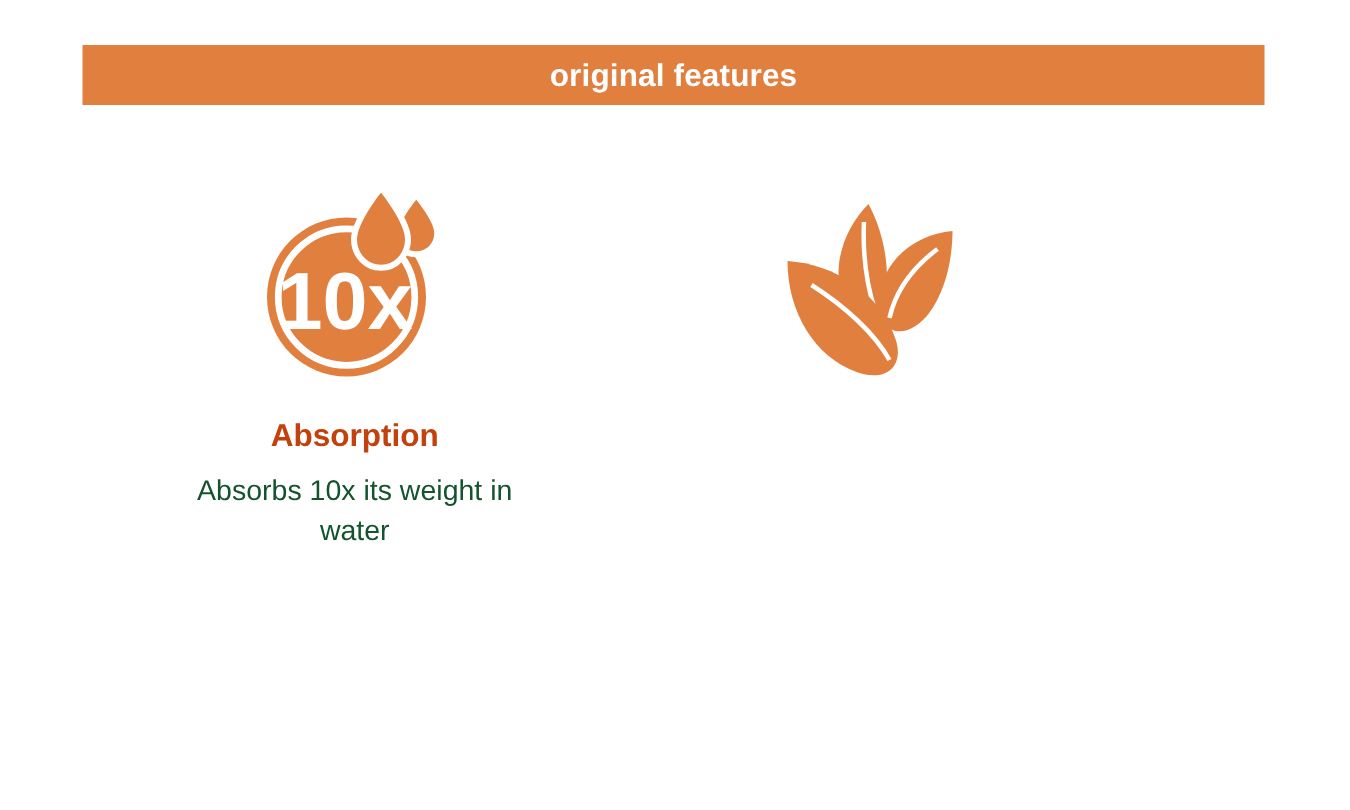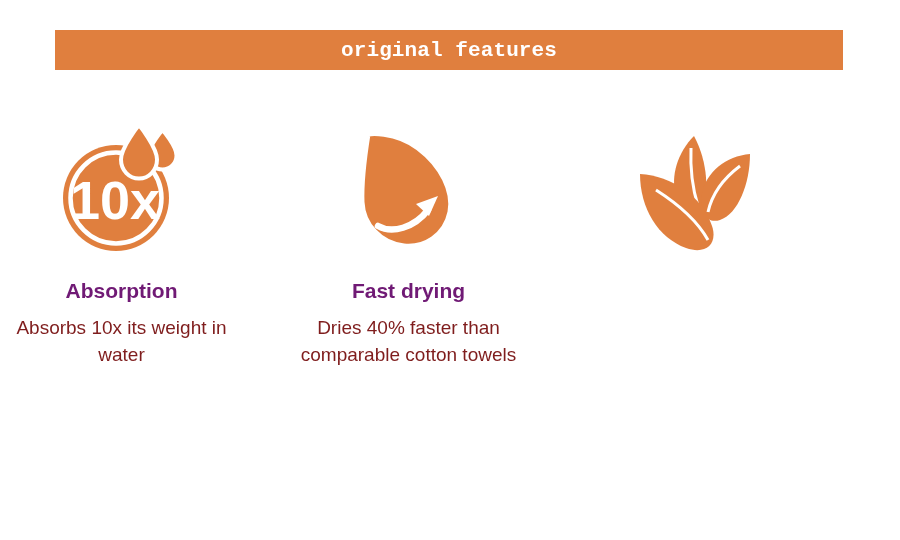--- a/index.html
+++ b/index.html
@@ -31,21 +31,21 @@
     display: flex;
     align-items: center;
     justify-content: center;
   }
   .banner-title {
     color: #ffffff;
     font-size: 21px;
     font-weight: bold;
     letter-spacing: 0.1px;
     line-height: 1;
-    font-family: Liberation Mono, monospace;
+    font-family: Liberation Sans, sans-serif;
   }
 
   
   .features {
     position: absolute;
     left: 0;
     top: 118px;
     width: 817px;
     display: flex;
     align-items: flex-start;
@@ -64,29 +64,29 @@
     display: flex;
     align-items: center;
     justify-content: center;
   }
   .icon-wrap svg { display: block; }
 
   .feature-title {
     margin-top: 22px;
     font-size: 21px;
     font-weight: bold;
-    color: #701a75;
+    color: #c2410c;
     line-height: 1;
     text-align: center;
     font-family: "Liberation Sans", sans-serif;
   }
   .feature-desc {
     margin-top: 14px;
     font-size: 19px;
-    color: #7f1d1d;
+    color: #14532d;
     line-height: 1.42;
     text-align: center;
     font-family: "Liberation Sans", sans-serif;
     max-width: 250px;
   }
   .feature-desc.narrow { max-width: 215px; }
 </style>
 </head>
 <body>
 
@@ -110,38 +110,20 @@
 
           <path d="M81 3 C81 3 99 25 99 37.5 C99 48.3 90.9 56.5 81 56.5 C71.1 56.5 63 48.3 63 37.5 C63 25 81 3 81 3 Z" fill="#E07F3E" stroke="#FFFFFF" stroke-width="4"></path>
 
           <text x="57" y="97" text-anchor="middle" font-family="Liberation Sans, sans-serif" font-size="54" font-weight="bold" fill="#FFFFFF">10x</text>
         </svg>
       </div>
       <div class="feature-title">Absorption</div>
       <div class="feature-desc narrow">Absorbs 10x its weight in water</div>
     </div>
 
-    <div class="feature">
-      <div class="icon-wrap">
-        <svg width="118" height="132" viewBox="0 0 118 132" aria-hidden="true">
-
-          <path d="M18 12
-                   C18 12 44 8 68 26
-                   C92 44 104 70 100 90
-                   C95 114 74 126 54 124
-                   C30 121.5 13 102 12 80
-                   C11 56 18 12 18 12 Z" fill="#E07F3E" stroke="#FFFFFF" stroke-width="5" stroke-linejoin="round"></path>
-
-          <path d="M28 104 C42 112 64 106 78 88" fill="none" stroke="#FFFFFF" stroke-width="6.5" stroke-linecap="round"></path>
-          <path d="M88 74 L66 82 L79 94 Z" fill="#FFFFFF"></path>
-        </svg>
-      </div>
-      <div class="feature-title">Fast drying</div>
-      <div class="feature-desc">Dries 40% faster than comparable cotton towels</div>
-    </div>
 
     <div class="feature">
       <div class="icon-wrap">
         <svg width="128" height="132" viewBox="0 0 128 132" aria-hidden="true">
 
           <path d="M62 14
                    C46 30 38 54 44 74
                    C50 92 62 96 68 88
                    C78 74 76 40 62 14 Z" fill="#E07F3E"></path>
           <path d="M59 26 C58 48 61 68 66 84" fill="none" stroke="#FFFFFF" stroke-width="3"></path>

